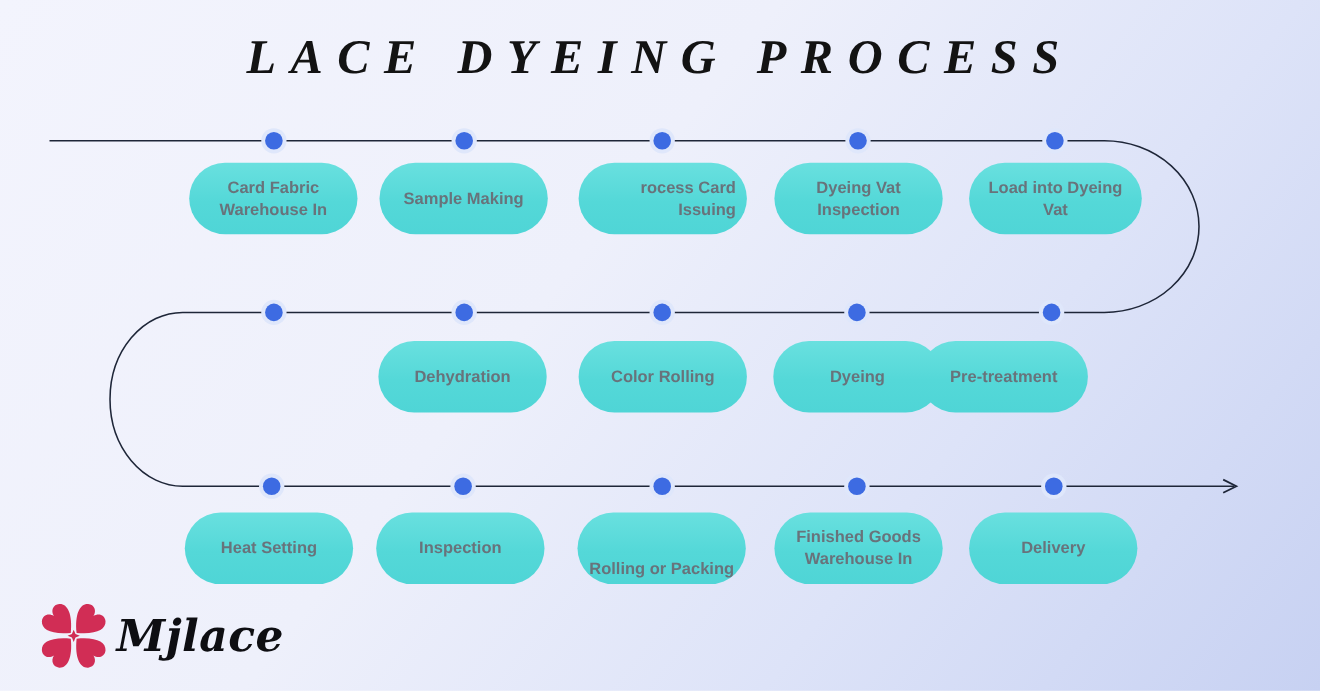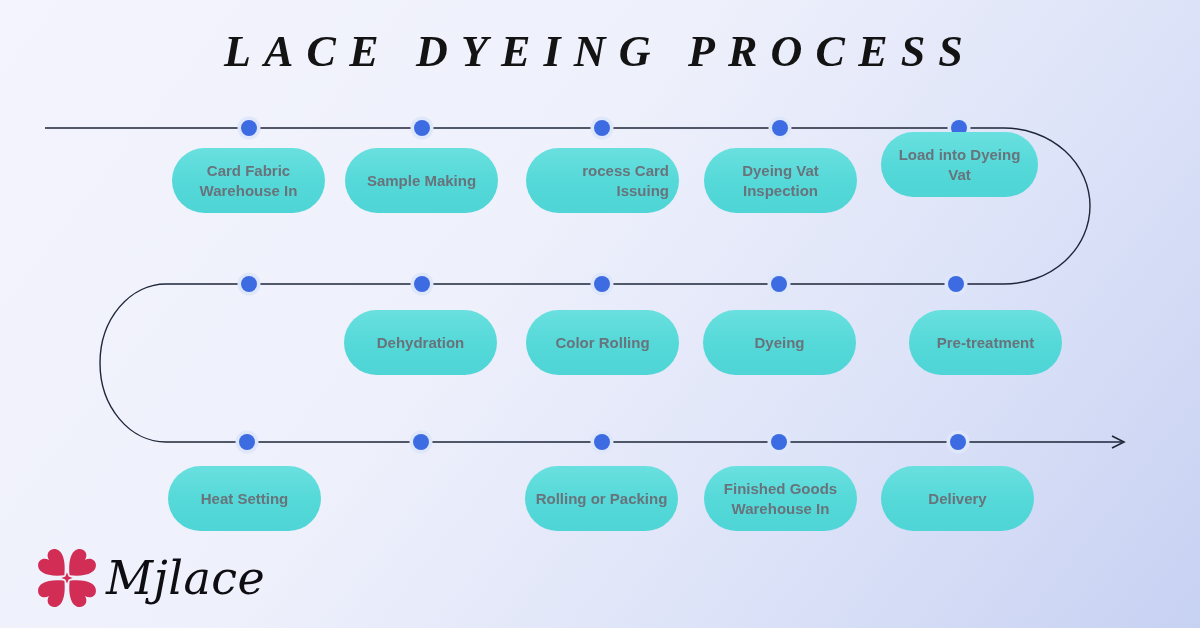--- a/index.html
+++ b/index.html
@@ -34,22 +34,22 @@
     font-weight:bold;font-size:15px;line-height:1.3;
     padding:4px 10px;box-sizing:border-box;
   }
   .logo{
     position:absolute;left:36px;top:546px;
     display:flex;align-items:center;gap:8px;
   }
   .flower{width:62px;height:64px;}
   .brand{
     font-family:"DejaVu Serif",serif;
-    font-style:italic;font-weight:normal;
-    font-size:46px;color:#0e0e12;
+    font-style:italic;font-weight:bold;
+    font-size:40px;color:#0e0e12;
     letter-spacing:0.01em;
     text-align:right;
   }
 </style>
 </head>
 <body>
 
 <div class="page">
 
   <h1 class="title">LACE DYEING PROCESS</h1>
@@ -126,41 +126,44 @@
     </div>
   <div class="pill" style="left:345px;top:148px;">
       <span>Sample Making</span>
     </div>
   <div class="pill" style="left:526px;top:148px;text-align:right;">
       <span>rocess Card Issuing</span>
     </div>
   <div class="pill" style="left:704px;top:148px;">
       <span>Dyeing Vat Inspection</span>
     </div>
-  <div class="pill" style="left:881px;top:132px;width:157px;">
+  <div class="pill" style="left:881px;top:148px;width:157px;">
       <span>Load into Dyeing Vat</span>
     </div>
 
   <div class="pill" style="left:344px;top:310px;text-align:right;">
       <span>Dehydration</span>
     </div>
   <div class="pill" style="left:526px;top:310px;">
       <span>Color Rolling</span>
     </div>
   <div class="pill" style="left:703px;top:310px;">
       <span>Dyeing</span>
     </div>
-  <div class="pill" style="left:909px;top:310px;">
+  <div class="pill" style="left:836px;top:310px;">
       <span>Pre-treatment</span>
     </div>
 
   <div class="pill" style="left:168px;top:466px;">
       <span>Heat Setting</span>
     </div>
-  <div class="pill" style="left:525px;top:466px;">
+  <div class="pill" style="left:342px;top:466px;">
+      <span>Inspection</span>
+    </div>
+  <div class="pill" style="left:525px;top:466px;align-items:flex-end;">
       <span>Rolling or Packing</span>
     </div>
   <div class="pill" style="left:704px;top:466px;">
       <span>Finished Goods Warehouse In</span>
     </div>
   <div class="pill" style="left:881px;top:466px;">
       <span>Delivery</span>
     </div>
 
   <div class="logo">

